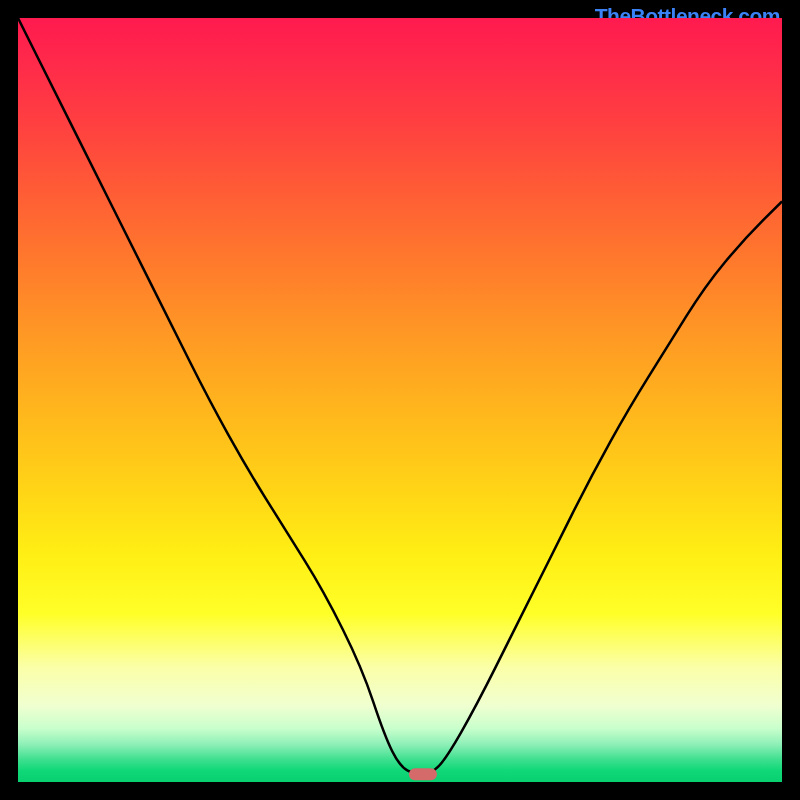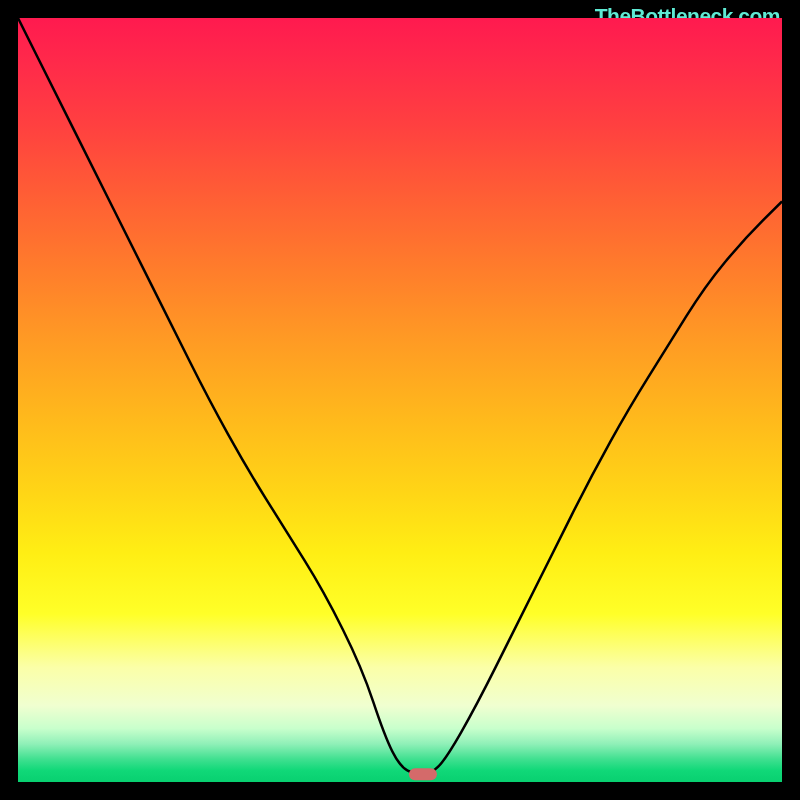--- a/index.html
+++ b/index.html
@@ -55,21 +55,21 @@
     position: absolute;
     left: 0;
     top: 0;
     width: 764px;
     height: 764px;
   }
   .watermark {
     position: absolute;
     top: 4px;
     right: 20px;
-    color: #5eead4;
+    color: #3b82f6;
     font-size: 21px;
     font-weight: bold;
     letter-spacing: -0.5px;
   }
 </style>
 </head>
 <body>
 
 <div class="chart-container">
   <div class="watermark">TheBottleneck.com</div>

